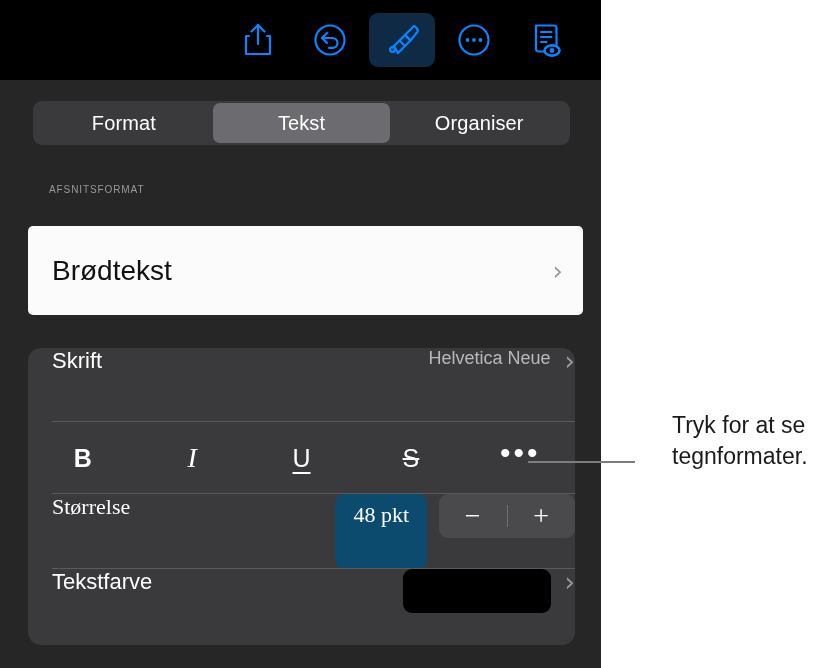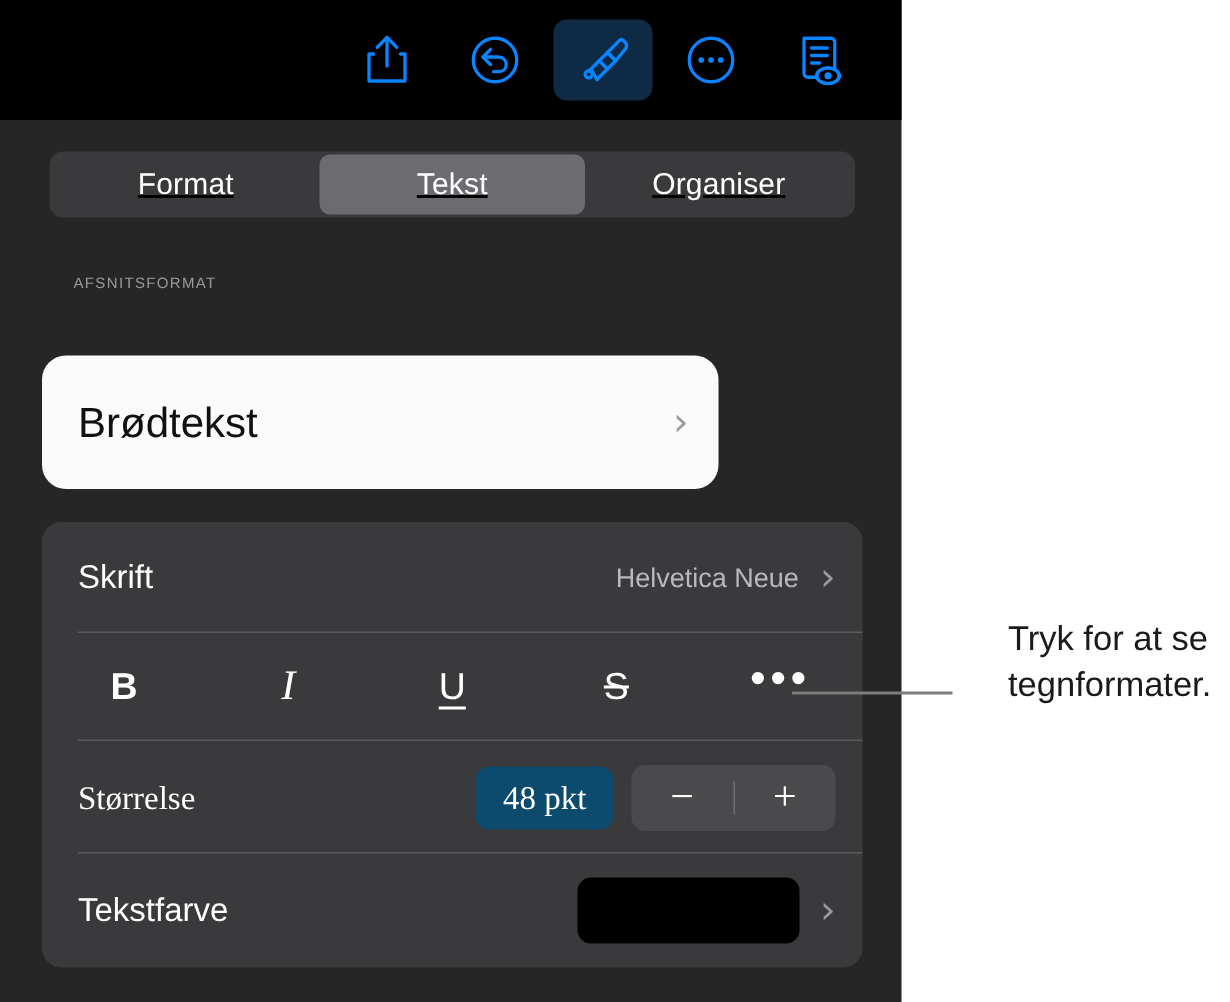--- a/index.html
+++ b/index.html
@@ -59,21 +59,20 @@
     position: absolute;
     left: 33px;
     top: 101px;
     width: 537px;
     height: 44px;
     background: #3a3a3c;
     border-radius: 9px;
     display: flex;
     padding: 2px;
     box-sizing: border-box;
-    text-decoration: underline;
   }
   .seg {
     flex: 1;
     display: flex;
     align-items: center;
     justify-content: center;
     border-radius: 7px;
     color: #ffffff;
     font-size: 20px;
     letter-spacing: 0.1px;
@@ -90,29 +89,28 @@
     color: #9a9a9e;
     font-size: 10px;
     letter-spacing: 0.9px;
   }
 
   
   #para-card {
     position: absolute;
     left: 28px;
     top: 226px;
-    width: 451px;
+    width: 555px;
     height: 89px;
     background: #fbfbfb;
-    border-radius: 16px;
+    border-radius: 5px;
     display: flex;
     align-items: center;
     box-sizing: border-box;
     padding: 0 20px 0 24px;
-    margin-top: 11px;
   }
   #para-card .pname {
     flex: 1;
     color: #111111;
     font-size: 28px;
   }
 
   
   #text-card {
     position: absolute;
@@ -121,23 +119,22 @@
     width: 547px;
     height: 297px;
     background: #3a3a3c;
     border-radius: 13px;
     box-sizing: border-box;
     overflow: hidden;
   }
   .row {
     position: relative;
     display: flex;
-    align-items: center;
-    box-sizing: border-box;
-    padding: 0 18px 0 24px;
+    box-sizing: border-box;
+    padding: 0 0 0 24px;
   }
   .row .label {
     color: #ffffff;
     font-size: 22px;
     white-space: nowrap;
   }
   .row .spacer { flex: 1; }
   .row .value {
     color: #b8b8bd;
     font-size: 18px;

